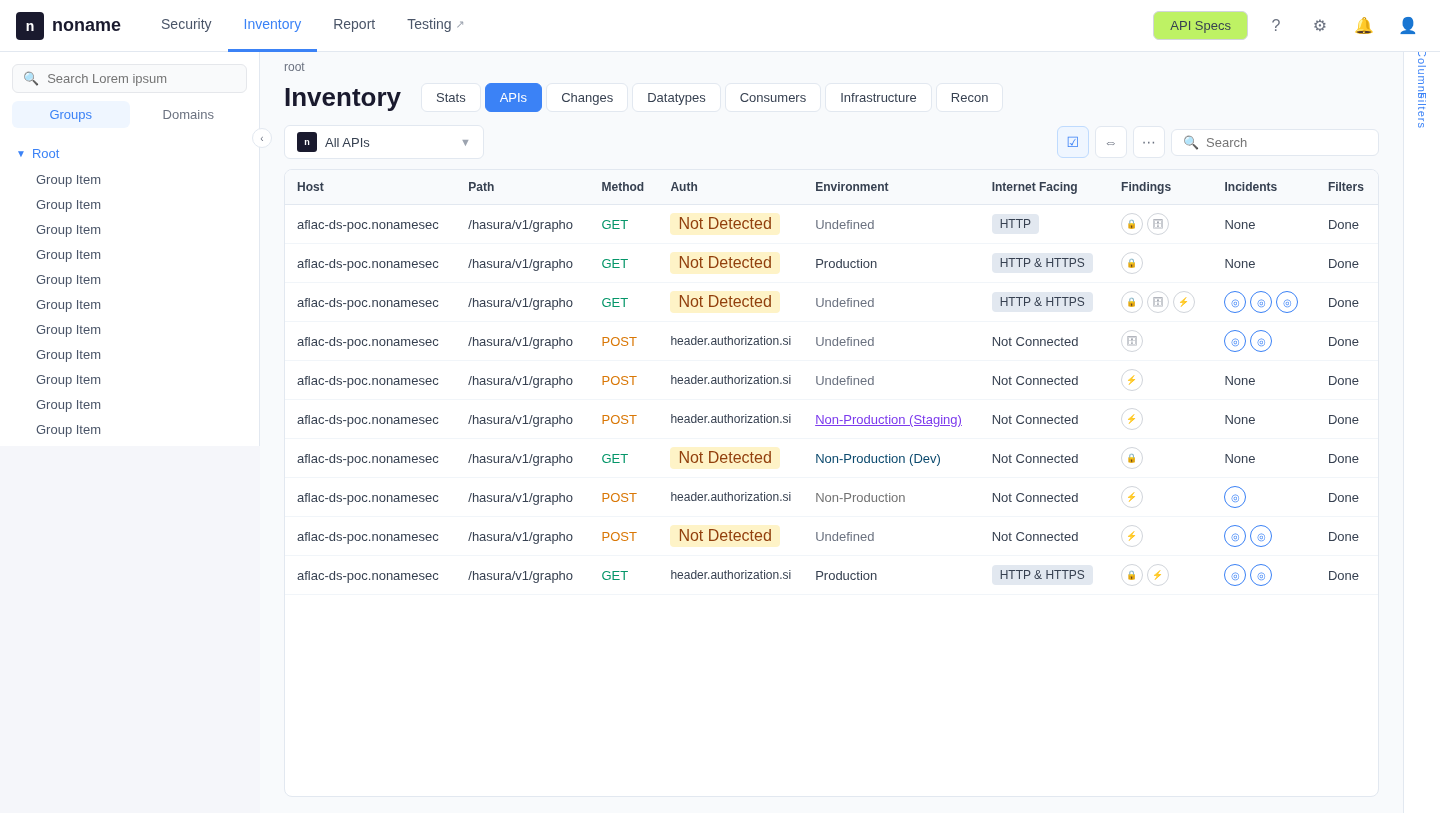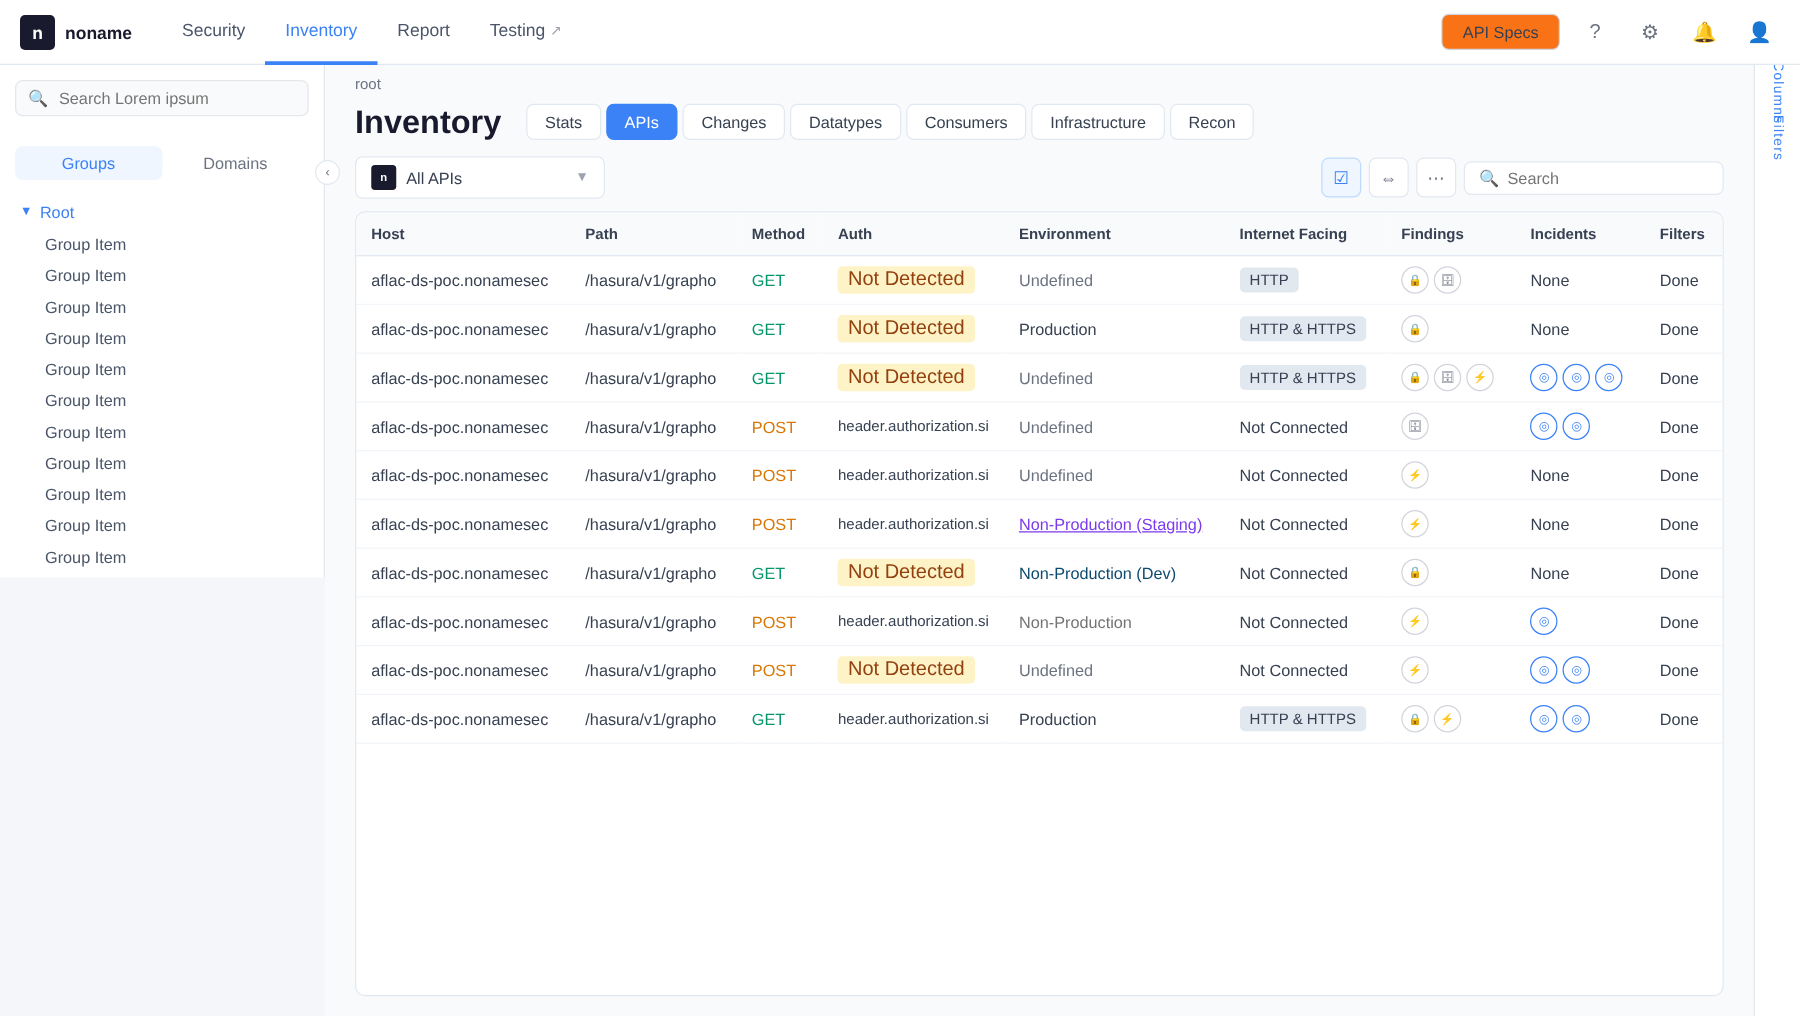--- a/index.html
+++ b/index.html
@@ -6,48 +6,48 @@
     body { font-family: -apple-system, BlinkMacSystemFont, 'Segoe UI', sans-serif; font-size: 13px; background: #f5f6fa; color: #1a1a2e; }
 
     
     .topnav {
       display: flex; align-items: center; height: 52px;
       background: #fff; border-bottom: 1px solid #e2e8f0;
       padding: 0 16px; gap: 0;
     }
     .logo-area { display: flex; align-items: center; gap: 8px; margin-right: 24px; }
     .logo-box { width: 28px; height: 28px; background: #1a1a2e; border-radius: 4px; display: flex; align-items: center; justify-content: center; color: #fff; font-weight: 900; font-size: 14px; }
-    .logo-text { font-weight: 600; font-size: 14px; color: #1a1a2e; }
+    .logo-text { font-weight: 600; font-size: 18px; color: #1a1a2e; }
     .nav-items { display: flex; align-items: center; gap: 0; flex: 1; }
     .nav-item {
       padding: 0 16px; height: 52px; display: flex; align-items: center;
       font-size: 14px; color: #4a5568; cursor: pointer; border-bottom: 3px solid transparent;
       text-decoration: none;
     }
     .nav-item.active { color: #3b82f6; border-bottom: 3px solid #3b82f6; font-weight: 500; }
     .nav-item-ext { display: flex; align-items: center; gap: 4px; }
     .ext-icon { font-size: 11px; color: #9ca3af; }
     .nav-right { display: flex; align-items: center; gap: 12px; margin-left: auto; }
     .api-specs-btn {
-      padding: 6px 16px; background: #f97316; border: 1px solid #d1d5db;
+      padding: 6px 16px; background: #bef264; border: 1px solid #d1d5db;
       border-radius: 6px; cursor: pointer; font-size: 13px; color: #374151;
       font-weight: 500;
     }
     .nav-icon { width: 32px; height: 32px; display: flex; align-items: center; justify-content: center; cursor: pointer; color: #6b7280; font-size: 16px; border-radius: 50%; }
 
     
     .app-body { display: flex; height: calc(100vh - 52px); overflow: hidden; }
 
     
     .sidebar { width: 260px; min-width: 260px; background: #fff; border-right: 1px solid #e2e8f0; display: flex; flex-direction: column; overflow: hidden; }
     .sidebar-search { padding: 12px 12px 8px; }
     .search-box { display: flex; align-items: center; gap: 8px; background: #f9fafb; border: 1px solid #e5e7eb; border-radius: 6px; padding: 6px 10px; }
     .search-box input { border: none; background: transparent; outline: none; font-size: 13px; color: #374151; width: 100%; }
     .search-icon-sm { color: #9ca3af; font-size: 13px; }
-    .sidebar-tabs { display: flex; padding: 0 12px 8px; gap: 0; margin-top: 16px; }
+    .sidebar-tabs { display: flex; padding: 0 12px 8px; gap: 0; }
     .sidebar-tab {
       flex: 1; padding: 6px 0; text-align: center; cursor: pointer;
       font-size: 13px; border-radius: 6px; color: #6b7280;
     }
     .sidebar-tab.active { background: #eff6ff; color: #3b82f6; font-weight: 500; }
     .sidebar-collapse-btn { position: absolute; left: 252px; top: 76px; width: 20px; height: 20px; background: #fff; border: 1px solid #e2e8f0; border-radius: 50%; display: flex; align-items: center; justify-content: center; cursor: pointer; font-size: 10px; color: #6b7280; z-index: 10; }
     .sidebar-tree { flex: 1; overflow-y: auto; padding: 4px 0; }
     .tree-root { display: flex; align-items: center; gap: 6px; padding: 6px 16px; cursor: pointer; color: #3b82f6; font-weight: 500; font-size: 13px; }
     .tree-root .arrow { font-size: 10px; }
     .tree-item { display: flex; align-items: center; gap: 6px; padding: 5px 16px 5px 36px; cursor: pointer; font-size: 13px; color: #4a5568; }

